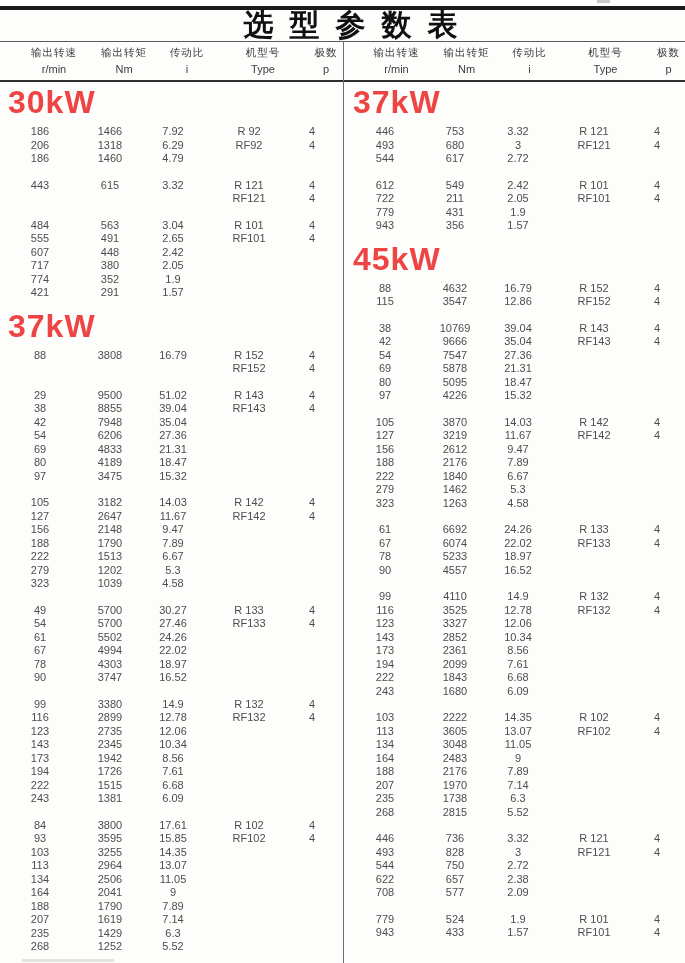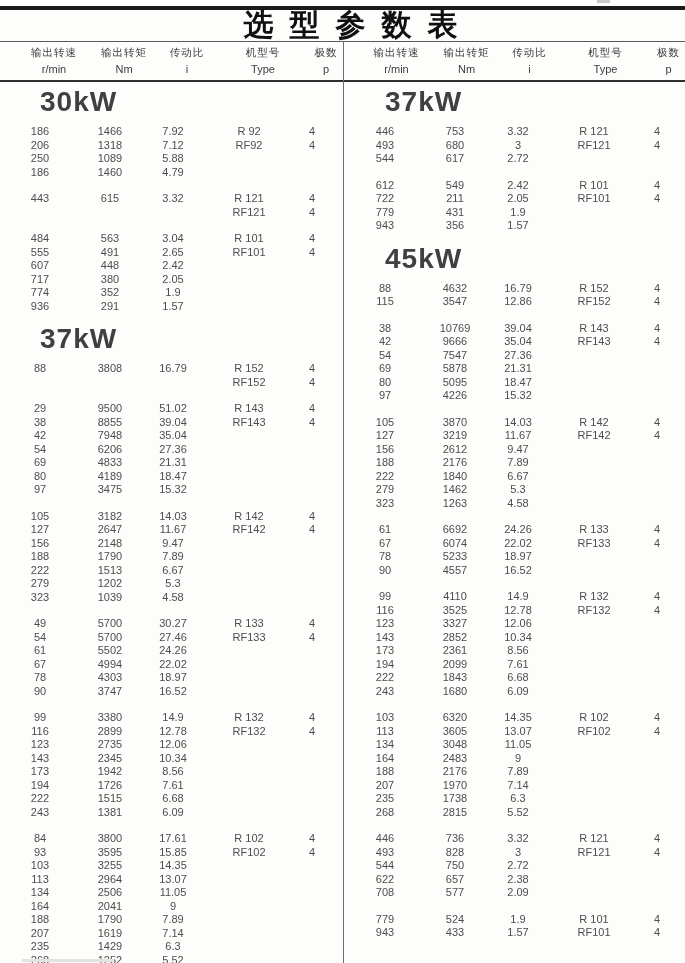--- a/index.html
+++ b/index.html
@@ -23,22 +23,22 @@
   .header-half + .header-half { margin-left:-1px; padding-left:1px; }
   .hcell { text-align:center; color:#3d3d3d; }
   .hlabel { display:block; font-size:10.5px; line-height:18px; letter-spacing:1px; }
   .hunit  { display:block; font-size:11px;  line-height:16px;text-align:center; }
   .header-rule { position:absolute; top:80px; left:0; width:685px; height:2px; background:#2e2e2e; }
   .v-divider { position:absolute; top:41px; bottom:0; left:343px; width:1px; background:#6f6f6f; }
   .col { position:absolute; top:82px; width:342px; }
   .col-left  { left:0; }
   .col-right { left:345px; }
   .section-title {
-    font-size:28px; font-weight:bold; color:#404040;
-    margin:7px 0 10px 40px; line-height:26px; letter-spacing:1px;
+    font-size:32px; font-weight:bold; color:#ef4444;
+    margin:7px 0 10px 8px; line-height:26px; letter-spacing:1px;
   }
   .group { margin-bottom:13px; }
   .row {
     display:grid; grid-template-columns:80px 60px 66px 86px 40px;
     height:13.5px; line-height:13.5px;
     font-size:11px; color:#4d4d4d;
   }
   .cell { text-align:center; white-space:pre; }
   .smudge { position:absolute; left:22px; bottom:1px; width:92px; height:3px; background:#e2e2e0; }
 </style>
@@ -106,30 +106,23 @@
         <div class="row">
           <span class="cell">186</span>
           <span class="cell">1466</span>
           <span class="cell">7.92</span>
           <span class="cell">R 92</span>
           <span class="cell">4</span>
         </div>
         <div class="row">
           <span class="cell">206</span>
           <span class="cell">1318</span>
-          <span class="cell">7.12</span>
+          <span class="cell">6.29</span>
           <span class="cell">RF92</span>
           <span class="cell">4</span>
-        </div>
-        <div class="row">
-          <span class="cell">250</span>
-          <span class="cell">1089</span>
-          <span class="cell">5.88</span>
-          <span class="cell"></span>
-          <span class="cell"></span>
         </div>
         <div class="row">
           <span class="cell">186</span>
           <span class="cell">1460</span>
           <span class="cell">4.79</span>
           <span class="cell"></span>
           <span class="cell"></span>
         </div>
       </div>
       <div class="group">
@@ -178,21 +171,21 @@
           <span class="cell"></span>
         </div>
         <div class="row">
           <span class="cell">774</span>
           <span class="cell">352</span>
           <span class="cell">1.9</span>
           <span class="cell"></span>
           <span class="cell"></span>
         </div>
         <div class="row">
-          <span class="cell">936</span>
+          <span class="cell">421</span>
           <span class="cell">291</span>
           <span class="cell">1.57</span>
           <span class="cell"></span>
           <span class="cell"></span>
         </div>
       </div>
       <div class="section-title">37kW</div>
       <div class="group">
         <div class="row">
           <span class="cell">88</span>
@@ -737,21 +730,21 @@
           <span class="cell">243</span>
           <span class="cell">1680</span>
           <span class="cell">6.09</span>
           <span class="cell"></span>
           <span class="cell"></span>
         </div>
       </div>
       <div class="group">
         <div class="row">
           <span class="cell">103</span>
-          <span class="cell">6320</span>
+          <span class="cell">2222</span>
           <span class="cell">14.35</span>
           <span class="cell">R 102</span>
           <span class="cell">4</span>
         </div>
         <div class="row">
           <span class="cell">113</span>
           <span class="cell">3605</span>
           <span class="cell">13.07</span>
           <span class="cell">RF102</span>
           <span class="cell">4</span>

